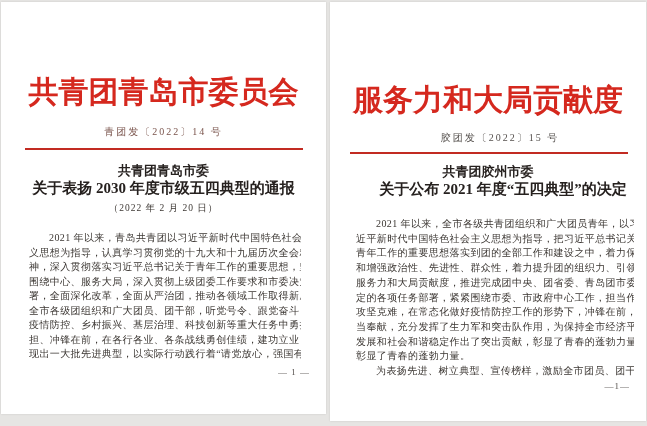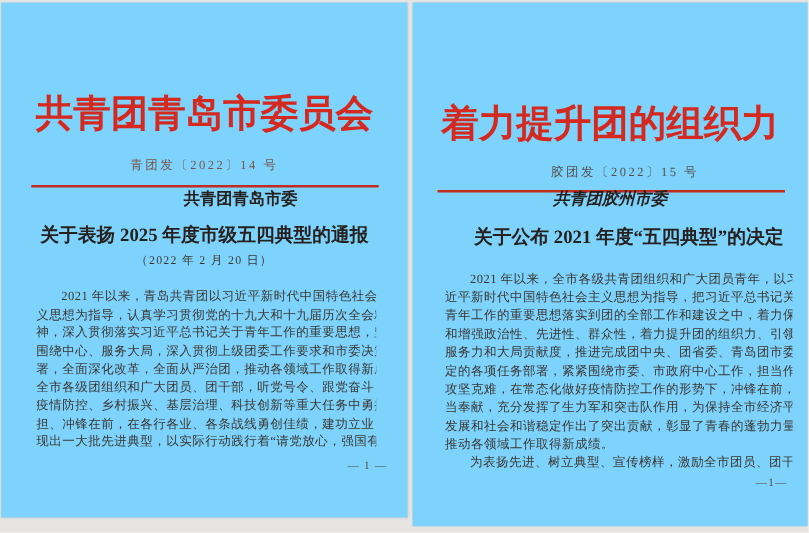--- a/index.html
+++ b/index.html
@@ -6,21 +6,21 @@
   #stage{
     position:relative;
     width:647px;height:426px;
     background:#e6e5e3;
     overflow:hidden;
     font-family:"Liberation Serif","DejaVu Serif",serif;
   }
   .page{
     position:absolute;
     top:2px;
-    background:#7dd3fc;
+    background:#ffffff;
     box-shadow:0 0 2px rgba(0,0,0,0.12);
   }
   #page-left{left:1px;width:325px;height:412px;}
   #page-right{left:330px;width:316px;height:419px;}
   .letterhead{
     position:absolute;left:0;width:100%;
     text-align:center;
     font-size:30px;line-height:40px;
     font-weight:bold;
     color:#d5281e;
@@ -43,23 +43,23 @@
   }
   #page-left .rule{top:146px;left:24px;width:278px;}
   #page-right .rule{top:150px;left:20px;width:278px;}
   .title1,.title2{
     position:absolute;left:0;width:100%;
     text-align:center;font-weight:bold;color:#26211f;
     white-space:nowrap;
   }
   .title1{font-size:13px;}
   .title2{font-size:15px;}
-  #page-left .title1{top:148px;margin-left:29px;}
+  #page-left .title1{top:160px;}
   #page-left .title2{top:177px;}
-  #page-right .title1{top:148px;font-style:italic;}
+  #page-right .title1{top:161px;}
   #page-right .title2{top:178px;padding-left:15px;}
   .docdate{
     position:absolute;left:0;width:100%;
     text-align:center;font-size:9.5px;color:#3c3733;
     letter-spacing:1px;white-space:nowrap;
   }
   #page-left .docdate{top:200px;}
   #page-right .docdate{top:199px;}
   .body{
     position:absolute;
@@ -89,51 +89,51 @@
 </head>
 <body>
 
 <div id="stage">
 
   <div class="page" id="page-left">
     <div class="letterhead">共青团青岛市委员会</div>
     <div class="docnum">青团发〔2022〕14 号</div>
     <div class="rule"></div>
     <div class="title1">共青团青岛市委</div>
-    <div class="title2">关于表扬 2025 年度市级五四典型的通报</div>
+    <div class="title2">关于表扬 2030 年度市级五四典型的通报</div>
     <div class="docdate">（2022 年 2 月 20 日）</div>
     <div class="body">
       <div class="bline indent">2021 年以来，青岛共青团以习近平新时代中国特色社会主</div>
       <div class="bline">义思想为指导，认真学习贯彻党的十九大和十九届历次全会精</div>
       <div class="bline">神，深入贯彻落实习近平总书记关于青年工作的重要思想，坚持</div>
       <div class="bline">围绕中心、服务大局，深入贯彻上级团委工作要求和市委决策部</div>
       <div class="bline">署，全面深化改革，全面从严治团，推动各领域工作取得新成绩。</div>
       <div class="bline">全市各级团组织和广大团员、团干部，听党号令、跟党奋斗，在</div>
       <div class="bline">疫情防控、乡村振兴、基层治理、科技创新等重大任务中勇挑重</div>
       <div class="bline">担、冲锋在前，在各行各业、各条战线勇创佳绩，建功立业，涌</div>
       <div class="bline">现出一大批先进典型，以实际行动践行着“请党放心，强国有我”</div>
     </div>
     <div class="pagenum">— 1 —</div>
   </div>
 
   <div class="page" id="page-right">
-    <div class="letterhead">着力提升团的组织力</div>
+    <div class="letterhead">服务力和大局贡献度</div>
     <div class="docnum">胶团发〔2022〕15 号</div>
     <div class="rule"></div>
     <div class="title1">共青团胶州市委</div>
     <div class="title2">关于公布 2021 年度“五四典型”的决定</div>
     <div class="body">
       <div class="bline indent">2021 年以来，全市各级共青团组织和广大团员青年，以习</div>
       <div class="bline">近平新时代中国特色社会主义思想为指导，把习近平总书记关于</div>
       <div class="bline">青年工作的重要思想落实到团的全部工作和建设之中，着力保持</div>
       <div class="bline">和增强政治性、先进性、群众性，着力提升团的组织力、引领力、</div>
       <div class="bline">服务力和大局贡献度，推进完成团中央、团省委、青岛团市委确</div>
       <div class="bline">定的各项任务部署，紧紧围绕市委、市政府中心工作，担当作为，</div>
       <div class="bline">攻坚克难，在常态化做好疫情防控工作的形势下，冲锋在前，担</div>
       <div class="bline">当奉献，充分发挥了生力军和突击队作用，为保持全市经济平稳</div>
       <div class="bline">发展和社会和谐稳定作出了突出贡献，彰显了青春的蓬勃力量，</div>
-      <div class="bline short">推动各领域工作取得新成绩。</div>
+      <div class="bline short">彰显了青春的蓬勃力量。</div>
       <div class="bline indent">为表扬先进、树立典型、宣传榜样，激励全市团员、团干部</div>
     </div>
     <div class="pagenum">—1—</div>
   </div>
 
 </div>
 
 </body></html>

